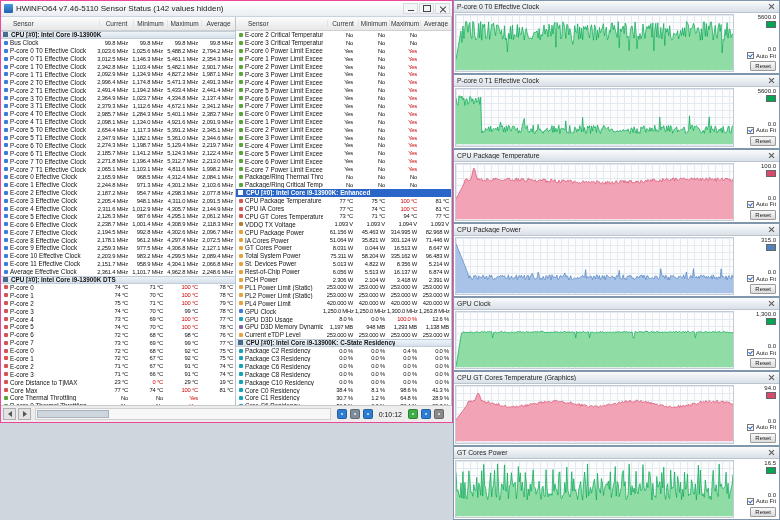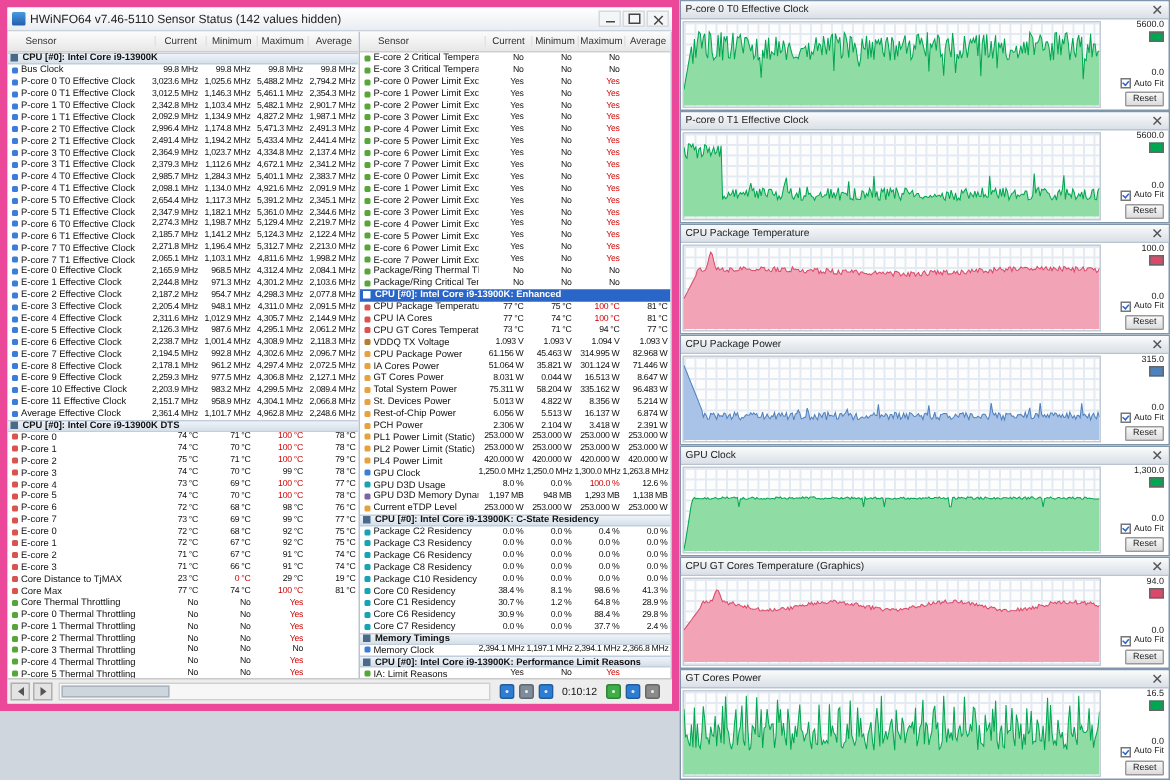--- a/index.html
+++ b/index.html
@@ -1,20 +1,20 @@
 <!DOCTYPE html>
 <html><head>
 <meta charset="utf-8">
 <style>
   html,body{margin:0;padding:0;}
   body{width:780px;height:520px;overflow:hidden;font-family:"Liberation Sans",sans-serif;background:#cfd6dd;}
   .desktop{width:780px;height:520px;display:flex;}
 
   
-  .hw{width:453px;min-width:453px;height:474px;display:flex;flex-direction:column;border:5px solid #ec4899;box-sizing:border-box;background:#fff;}
+  .hw{width:453px;min-width:453px;height:423px;display:flex;flex-direction:column;border:1px solid #ec4899;box-sizing:border-box;background:#fff;}
   .titlebar{height:15px;min-height:15px;background:linear-gradient(#ffffff,#e9edf2);display:flex;align-items:center;padding:0 2px;border-bottom:1px solid #c9d3de;}
   .app-icon{width:9px;height:9px;min-width:9px;background:linear-gradient(#4a9be0,#1f5fae);border-radius:1px;margin:0 3px 0 1px;}
   .title{font-size:8px;color:#222;flex:1;white-space:nowrap;overflow:hidden;}
   .cap{display:flex;gap:1px;}
   .cap .btn{width:15px;height:11px;display:flex;align-items:center;justify-content:center;position:relative;background:#f3f5f7;border:1px solid #d4dae0;box-sizing:border-box;}
   .btn-min::before{content:"";width:6px;height:1px;background:#444;position:absolute;bottom:2px;left:4px;}
   .btn-max::before{content:"";width:6px;height:5px;border:1px solid #444;}
   .btn-close::before,.btn-close::after{content:"";position:absolute;left:3px;top:5px;width:8px;height:1px;background:#444;}
   .btn-close::before{transform:rotate(45deg);}
   .btn-close::after{transform:rotate(-45deg);}

